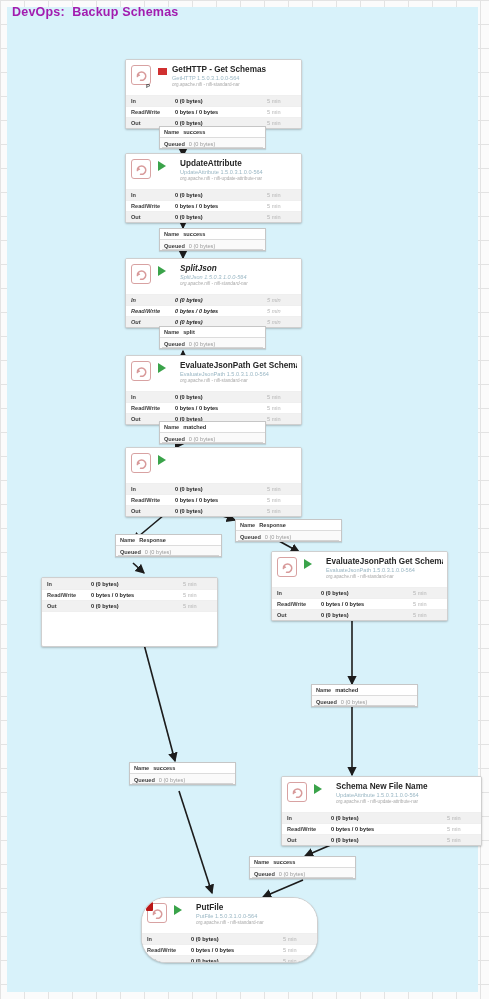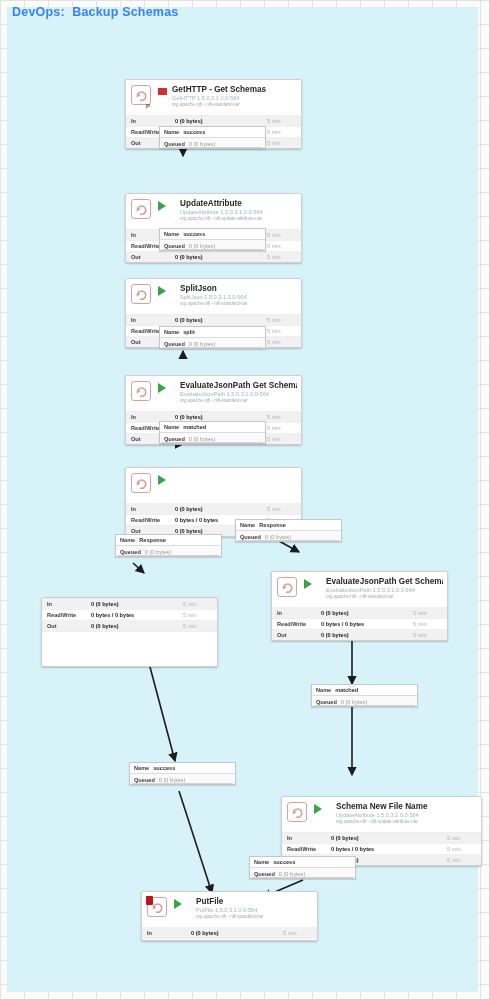--- a/index.html
+++ b/index.html
@@ -29,35 +29,34 @@
     left: 7px; top: 7px;
     width: 471px; height: 985px;
     background: #d8f2fa;
   }
 
   #page-title {
     position: absolute;
     left: 12px; top: 5px;
     font-size: 12.5px;
     font-weight: bold;
-    color: #3b82f6;
+    color: #a21caf;
     letter-spacing: 0.2px;
     white-space: pre;
   }
 
   
   .processor {
     position: absolute;
     background: #ffffff;
     border: 1px solid #cfcfcf;
     border-radius: 2px;
     box-shadow: 0 1px 2px rgba(0,0,0,0.22);
     box-sizing: border-box;
     overflow: hidden;
-    margin-top: 20px;
   }
   .proc-head {
     display: flex;
     align-items: flex-start;
     padding: 5px 4px 4px 5px;
     height: 35px;
     box-sizing: border-box;
     background: #ffffff;
   }
   .proc-icon-wrap {
@@ -312,21 +311,21 @@
       <span class="conn-key">Name</span>
       <span class="conn-val">success</span>
     </div>
     <div class="conn-row bottom">
       <span class="conn-key">Queued</span>
       <span class="conn-val dim">0 (0 bytes)</span>
     </div>
     <div class="conn-scroll"></div>
   </div>
 
-  <div class="processor" style="left:118px; top:166px; width:177px; height:70px;">
+  <div class="processor" style="left:118px; top:146px; width:177px; height:70px;">
     <div class="proc-head">
       <div class="proc-icon-wrap">
         <div class="proc-icon">
           <svg width="13" height="13" viewBox="0 0 13 13">
               <path d="M2.4,7.6 a4.2,4.2 0 1,1 3.1,3.6" fill="none" stroke="#d89a9a" stroke-width="1.5" stroke-linecap="round"></path>
               <path d="M3.1,4.0 L2.0,7.9 L5.3,6.6 Z" fill="#d89a9a"></path>
             </svg>
         </div>
       </div>
       <div class="run-status running"></div>
@@ -365,21 +364,21 @@
       <span class="conn-key">Name</span>
       <span class="conn-val">success</span>
     </div>
     <div class="conn-row bottom">
       <span class="conn-key">Queued</span>
       <span class="conn-val dim">0 (0 bytes)</span>
     </div>
     <div class="conn-scroll"></div>
   </div>
 
-  <div class="processor" style="left:118px; top:251px; width:177px; height:70px;">
+  <div class="processor" style="left:118px; top:251px; width:177px; height:70px;font-style:italic;">
     <div class="proc-head">
       <div class="proc-icon-wrap">
         <div class="proc-icon">
           <svg width="13" height="13" viewBox="0 0 13 13">
               <path d="M2.4,7.6 a4.2,4.2 0 1,1 3.1,3.6" fill="none" stroke="#d89a9a" stroke-width="1.5" stroke-linecap="round"></path>
               <path d="M3.1,4.0 L2.0,7.9 L5.3,6.6 Z" fill="#d89a9a"></path>
             </svg>
         </div>
       </div>
       <div class="run-status running"></div>
@@ -674,21 +673,21 @@
       <span class="conn-key">Name</span>
       <span class="conn-val">success</span>
     </div>
     <div class="conn-row bottom">
       <span class="conn-key">Queued</span>
       <span class="conn-val dim">0 (0 bytes)</span>
     </div>
     <div class="conn-scroll"></div>
   </div>
 
-  <div class="processor" style="left:134px; top:864px; width:177px; height:50px;">
+  <div class="processor" style="left:134px; top:890px; width:177px; height:66px;border-radius:25px;">
     <div class="proc-head">
       <div class="proc-icon-wrap">
         <div class="proc-icon">
           <svg width="13" height="13" viewBox="0 0 13 13">
               <path d="M2.4,7.6 a4.2,4.2 0 1,1 3.1,3.6" fill="none" stroke="#d89a9a" stroke-width="1.5" stroke-linecap="round"></path>
               <path d="M3.1,4.0 L2.0,7.9 L5.3,6.6 Z" fill="#d89a9a"></path>
             </svg>
         </div>
         <div class="bulletin"></div>
       </div>

